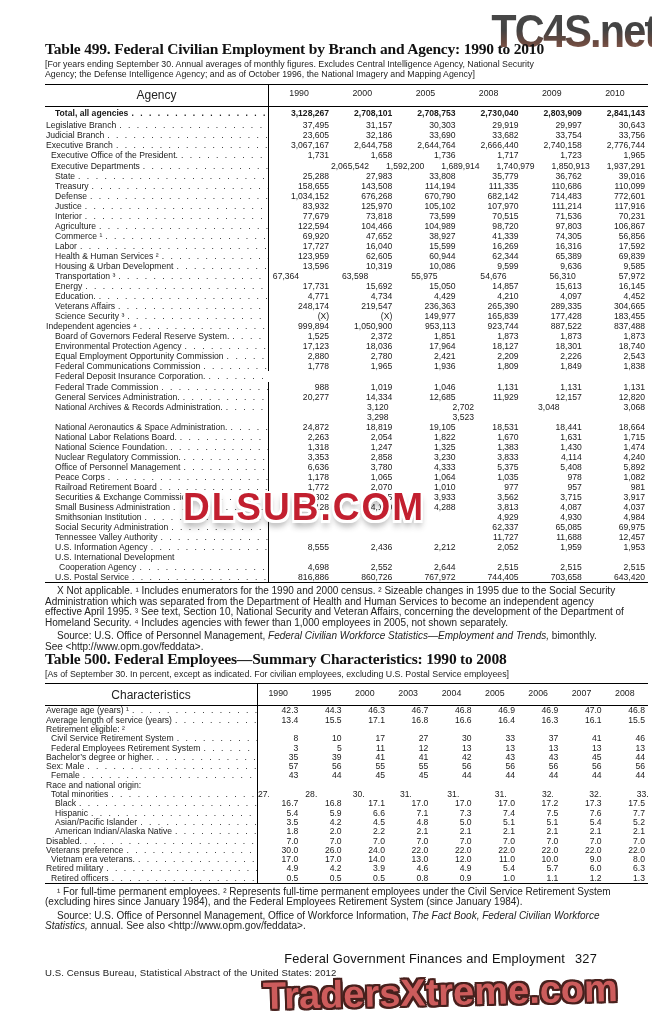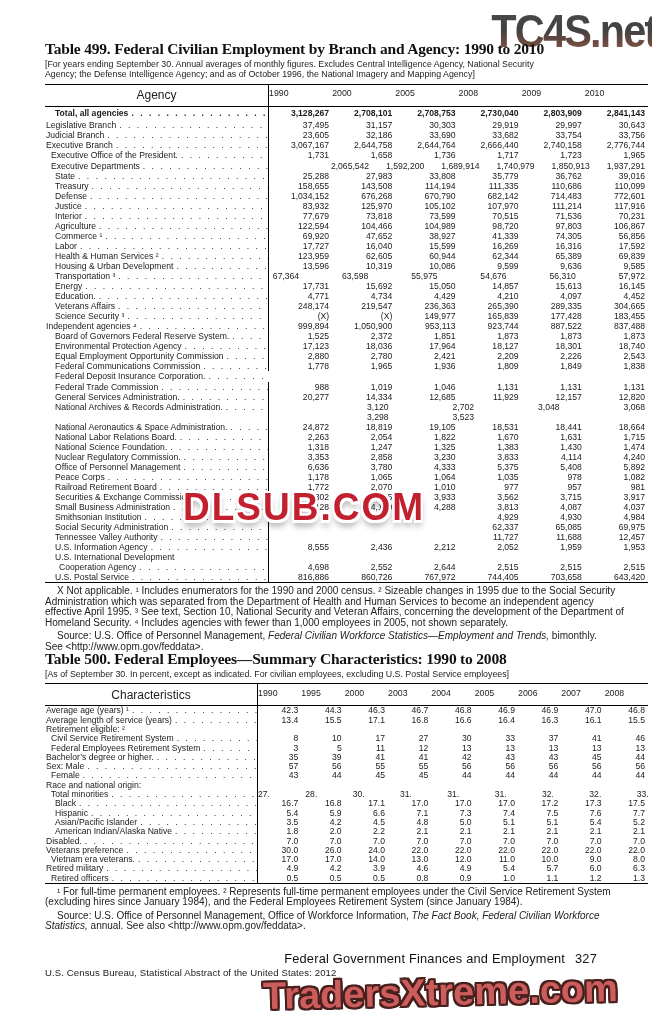--- a/index.html
+++ b/index.html
@@ -9,21 +9,21 @@
   .sec{position:absolute;left:45px;width:603px}
   .sec499{top:40px}
   .sec500{top:650px}
   .t-title{font-family:"Liberation Serif",serif;font-weight:bold;font-size:15.5px;line-height:17px;letter-spacing:-.2px;color:#111}
   .t-note{font-size:8.8px;line-height:10.4px;margin-top:2px;color:#222;white-space:pre-line}
   
   .tbl{margin-top:4px;width:100%}
   .thead{display:flex;border-top:1.5px solid #000;border-bottom:1px solid #000}
   .hlabel{text-align:center;font-size:12px;padding:3.5px 0;color:#222}
   .hyears{flex:1;display:grid;border-left:1px solid #000}
-  .hyear{text-align:left;padding:3.5px 3px 3.5px 0;font-size:8.8px;color:#222}
+  .hyear{text-align:center;padding:3.5px 3px 3.5px 0;font-size:8.8px;color:#222}
   .tbody{border-bottom:1.5px solid #000}
   .trow{display:flex;font-size:8.6px;line-height:10.05px}
   .trow.bold{font-weight:bold;line-height:13.5px}
   .lcell{display:flex;overflow:hidden}
   .t499 .lcell,.t499 .hlabel{width:223px}
   .t500 .lcell,.t500 .hlabel{width:212px}
   .t500 .trow{line-height:9.3px}
   .lbl{white-space:nowrap}
   .leader{flex:1;overflow:hidden;white-space:nowrap;margin-left:3px;letter-spacing:2px;color:#222}
   .leader::after{content:". . . . . . . . . . . . . . . . . . . . . . . . . . . . . . . . . . . . . . . . . . . . . . . . . . . . . . . . . . . . . . . . . . . ."}

